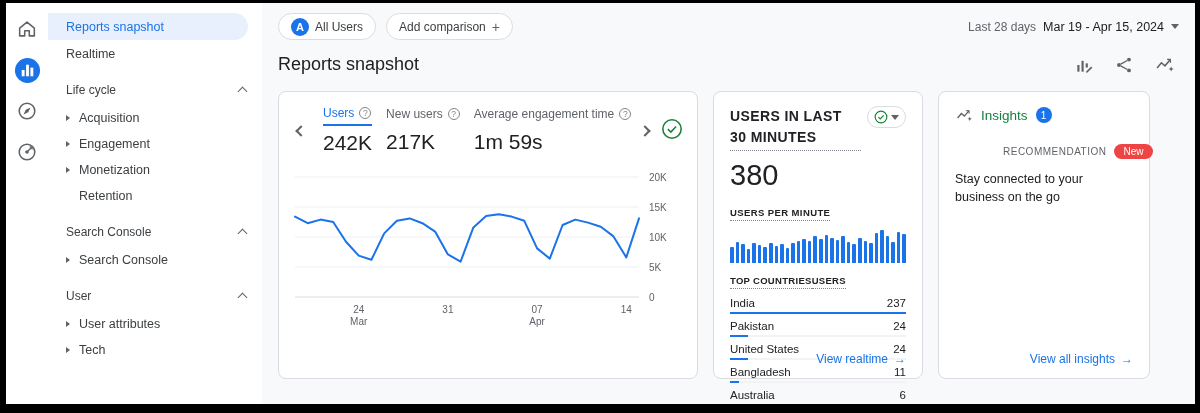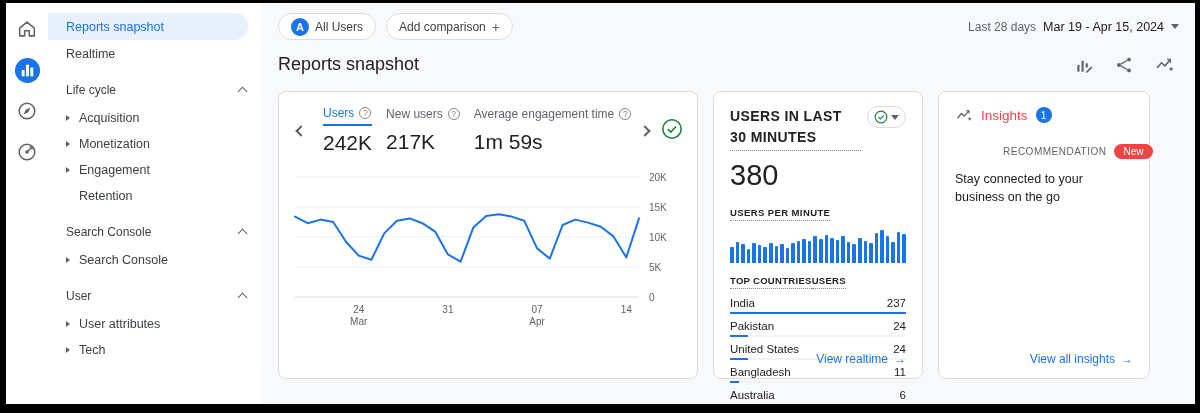--- a/index.html
+++ b/index.html
@@ -68,21 +68,21 @@
   .rt-table-head span { font-size:9.5px; letter-spacing:.3px; font-weight:bold; color:#202124; border-bottom:1px dotted #80868b; padding-bottom:2px; }
   .country-row { margin-bottom:6px; }
   .country-line { display:flex; justify-content:space-between; font-size:11.5px; color:#202124; padding-bottom:3px; }
   .country-bar { height:2px; background:#f1f3f4; }
   .country-bar i { display:block; height:2px; background:#1a73e8; }
   .card-link { position:absolute; bottom:12px; right:16px; display:flex; align-items:center; gap:6px; color:#1a73e8; font-size:12px; font-weight:500; cursor:pointer; }
 
   
   .card-insights { width:212px; padding:14px 16px; }
   .ins-header { display:flex; align-items:center; gap:8px; }
-  .ins-title { font-size:13.5px; color:#ef4444; }
+  .ins-title { font-size:13.5px; color:#15803d; }
   .ins-badge { width:16px; height:16px; border-radius:50%; background:#1a73e8; color:#fff; font-size:10px; display:flex; align-items:center; justify-content:center; }
   .ins-rec { display:flex; align-items:center; gap:8px; margin-top:18px; }
   .ins-rec-label { font-size:10px; letter-spacing:.5px; color:#5f6368; font-weight:500; flex:1;padding-left:40px; }
   .ins-new { background:#ef4444; color:#fff; border-radius:10px; padding:2px 9px; font-size:10px; }
   .ins-text { font-size:12.5px; color:#202124; line-height:1.45; margin-top:10px; }
 </style>
 </head>
 <body>
 
 <div class="frame">
@@ -128,25 +128,25 @@
     <div class="side-header">
       <span>Life cycle</span>
       <span class="chev-up"></span>
     </div>
     <div class="side-sub">
         <span class="tri"></span>
         <span>Acquisition</span>
       </div>
     <div class="side-sub">
         <span class="tri"></span>
+        <span>Engagement</span>
+      </div>
+    <div class="side-sub">
+        <span class="tri"></span>
         <span>Monetization</span>
-      </div>
-    <div class="side-sub">
-        <span class="tri"></span>
-        <span>Engagement</span>
       </div>
     <div class="side-sub">
         <span class="tri hidden"></span>
         <span>Retention</span>
       </div>
 
     <div class="side-header">
       <span>Search Console</span>
       <span class="chev-up"></span>
     </div>

